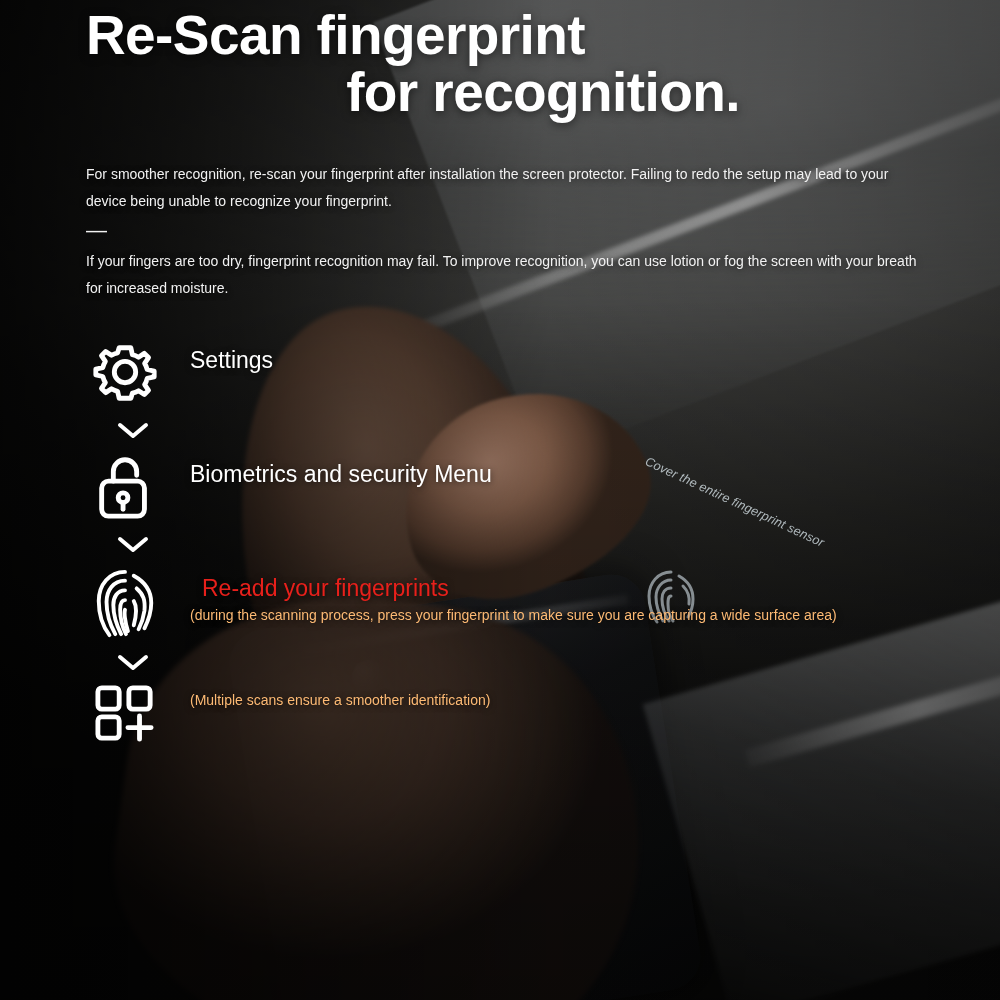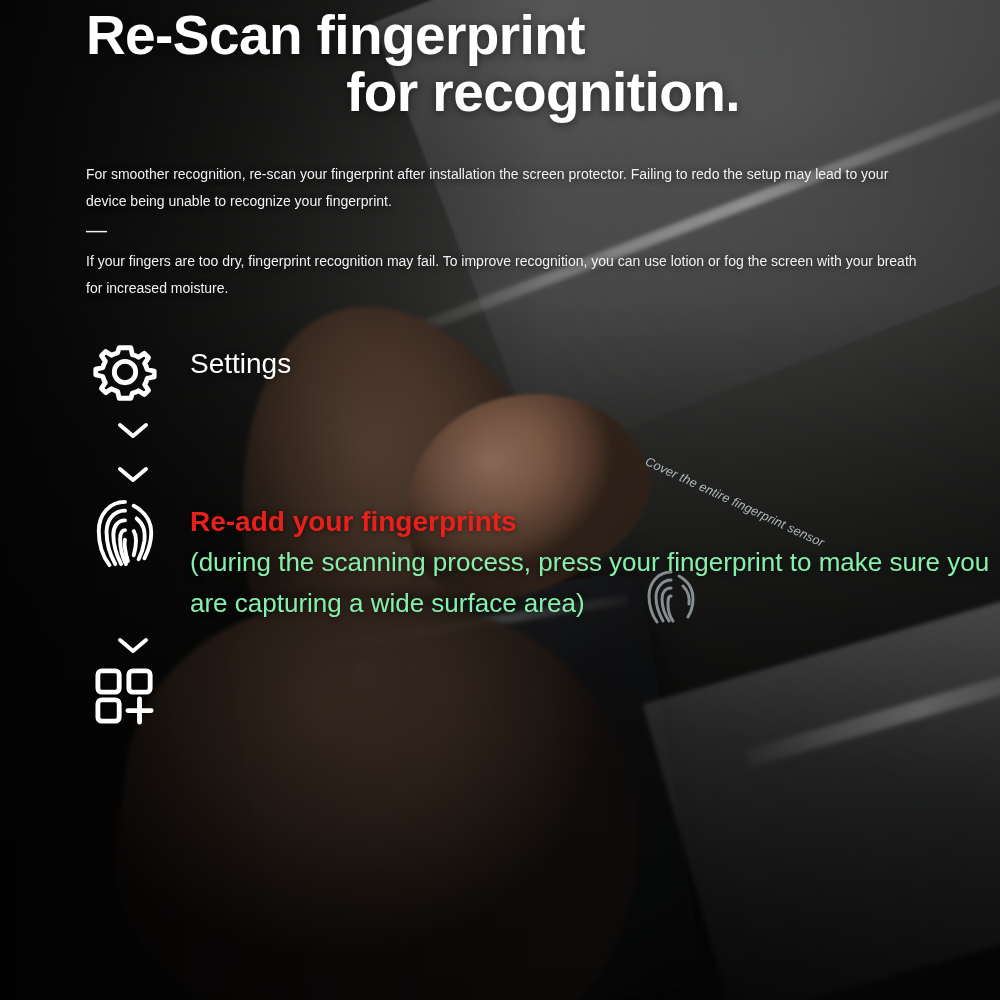--- a/index.html
+++ b/index.html
@@ -174,28 +174,28 @@
     width: 104px;
     flex: 0 0 104px;
     display: flex;
     justify-content: flex-start;
     align-items: flex-start;
     padding-left: 4px;
   }
   .step-body { padding-top: 6px; }
   .step-label {
     color: #ffffff;
-    font-size: 28px;
+    font-size: 23px;
     line-height: 1.45;
     text-shadow: 0 1px 6px rgba(0,0,0,.6);
   }
-  .step-label.accent { color: #e8201b; font-weight: bold; }
+  .step-label.accent { color: #e8201b; font-weight: normal; margin-left: 12px; }
   .step-sub {
-    color: #86efac;
-    font-size: 26px;
+    color: #fdba74;
+    font-size: 14px;
     line-height: 1.55;
     text-shadow: 0 1px 6px rgba(0,0,0,.6);
   }
   .chev {
     height: 44px;
     display: flex;
     align-items: center;
     padding-left: 30px;
   }
   svg { display: block; }
@@ -258,20 +258,33 @@
         <div class="step-body">
           <div class="step-label">Settings</div>
         </div>
       </div>
       <div class="chev">
         <svg viewBox="0 0 34 20" width="34" height="20">
           <path class="st-thin" d="M4 5 L17 16 L30 5"></path>
         </svg>
       </div>
 
+      <div class="step">
+        <div class="step-icon">
+          <svg viewBox="0 0 72 72" width="70" height="70">
+            <rect class="st" x="12" y="30" width="44" height="36" rx="7"></rect>
+            <path class="st" d="M24 30 V20 a12 12 0 0 1 24 0 V24"></path>
+            <circle class="st" cx="34" cy="47" r="5"></circle>
+            <path class="st" d="M34 52 v7"></path>
+          </svg>
+        </div>
+        <div class="step-body">
+          <div class="step-label">Biometrics and security Menu</div>
+        </div>
+      </div>
       <div class="chev">
         <svg viewBox="0 0 34 20" width="34" height="20">
           <path class="st-thin" d="M4 5 L17 16 L30 5"></path>
         </svg>
       </div>
 
       <div class="step">
         <div class="step-icon">
           <svg viewBox="0 0 72 76" width="70" height="74">
             <path class="st-thin" d="M36 6 C20 6 9 19 9 36 C9 50 13 62 20 71"></path>
@@ -298,18 +311,19 @@
       <div class="step">
         <div class="step-icon">
           <svg viewBox="0 0 72 62" width="70" height="60">
             <rect class="st" x="8" y="4" width="22" height="22" rx="4"></rect>
             <rect class="st" x="40" y="4" width="22" height="22" rx="4"></rect>
             <rect class="st" x="8" y="34" width="22" height="22" rx="4"></rect>
             <path class="st" d="M51 33 v24 M39 45 h24"></path>
           </svg>
         </div>
         <div class="step-body">
+          <div class="step-sub">(Multiple scans ensure a smoother identification)</div>
         </div>
       </div>
 
     </div>
   </div>
 </div>
 
 </body></html>

